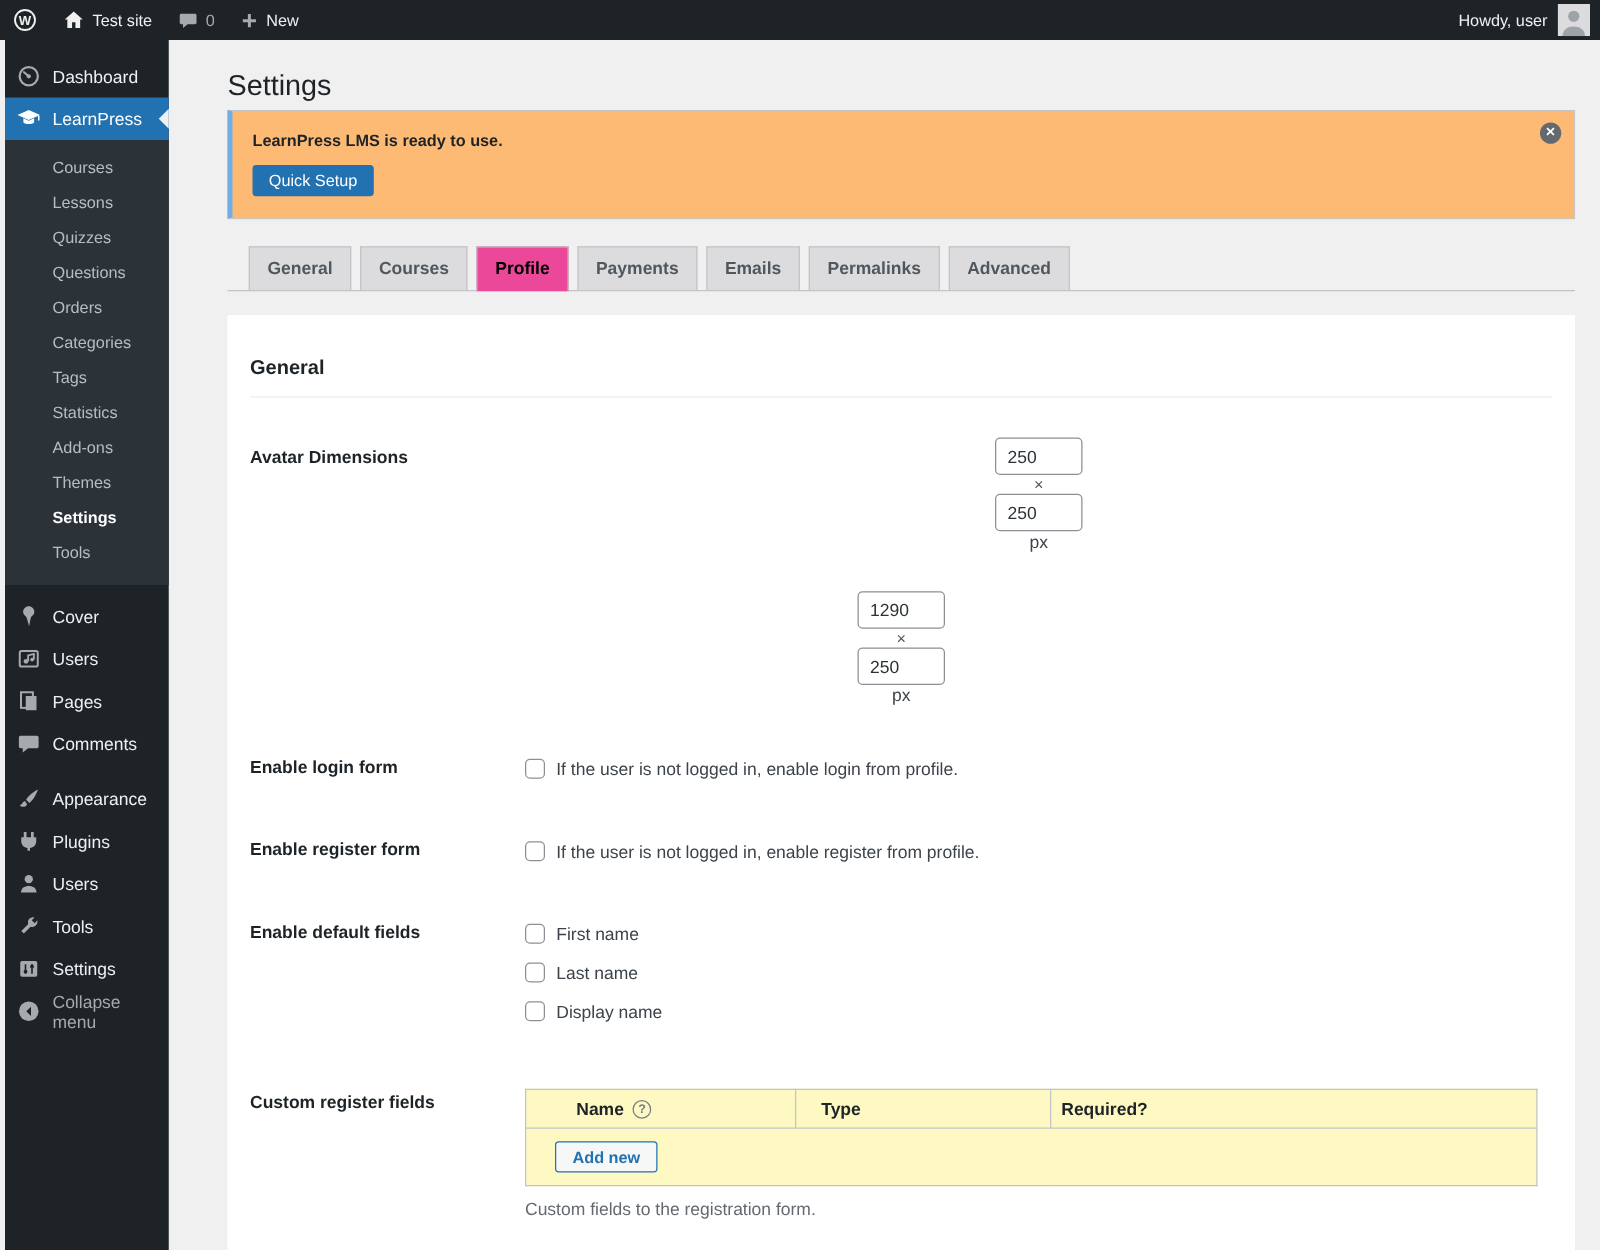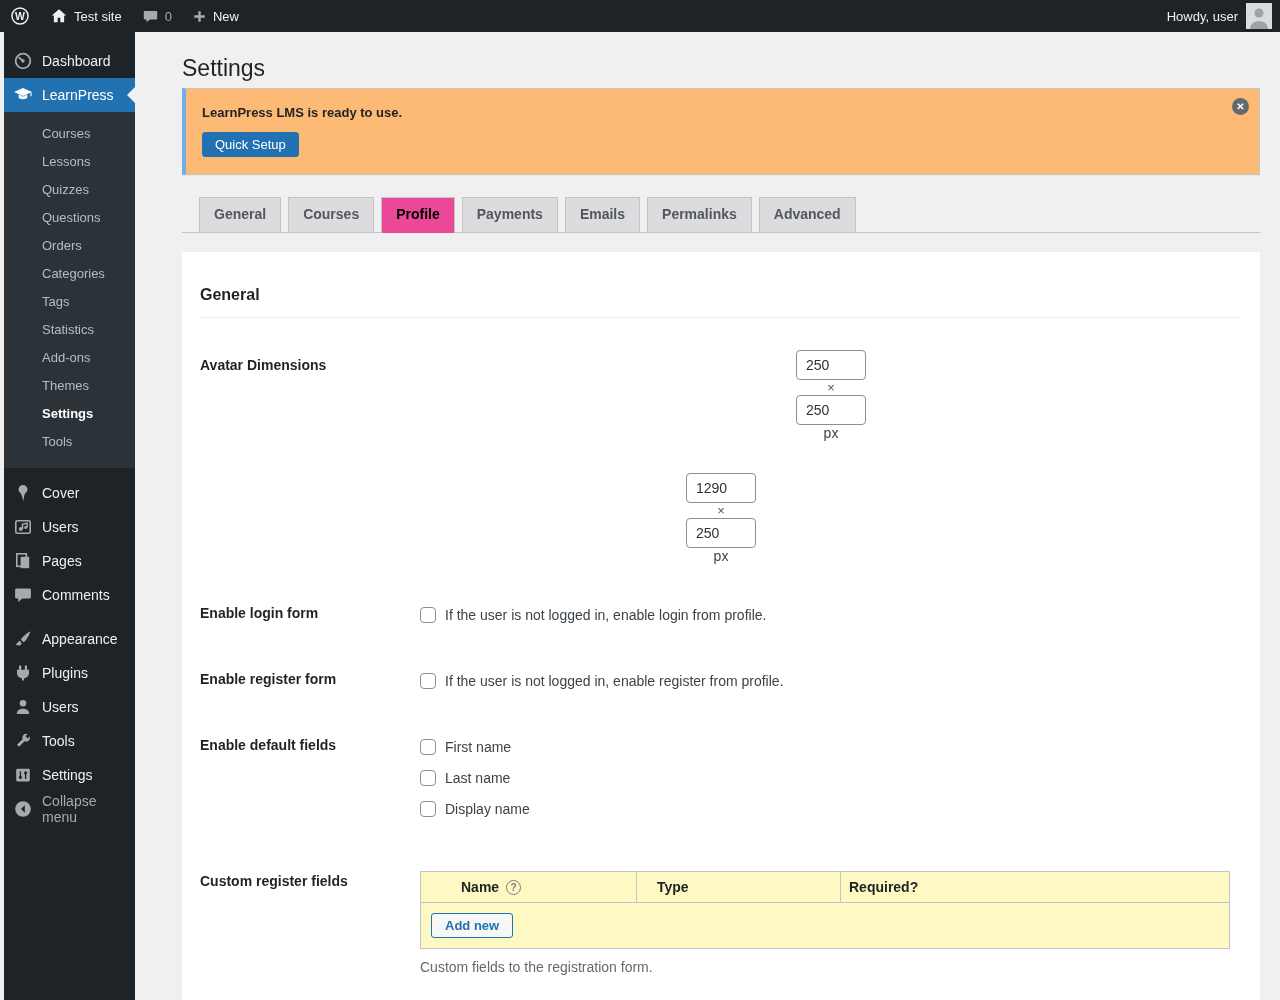--- a/index.html
+++ b/index.html
@@ -148,20 +148,21 @@
     width: 15px; height: 15px; border: 1.5px solid #787c82; border-radius: 50%;
     color: #787c82; font-size: 10px; font-weight: bold;
     display: inline-flex; align-items: center; justify-content: center;
     cursor: pointer;
   }
   .btn-secondary {
     display: inline-block; background: #f6f7f7; border: 1px solid #2271b1;
     color: #2271b1; border-radius: 3px; padding: 4px 13px;
     font-size: 13px; font-weight: bold; cursor: pointer;
     font-family: "Liberation Sans", sans-serif;
+    margin-left: 13px;
   }
   .field-desc { margin-top: 10px; color: #646970; font-size: 14px; }
 
   .save-row { margin-top: 30px; border-top: 1px solid #dcdcde; padding-top: 23px; }
   .save-row .btn-primary { padding: 5px 13px; font-size: 13.5px; }
 
   
   .footer {
     margin-top: 42px; display: flex; justify-content: space-between;
     align-items: baseline; font-size: 13px; color: #50575e;

